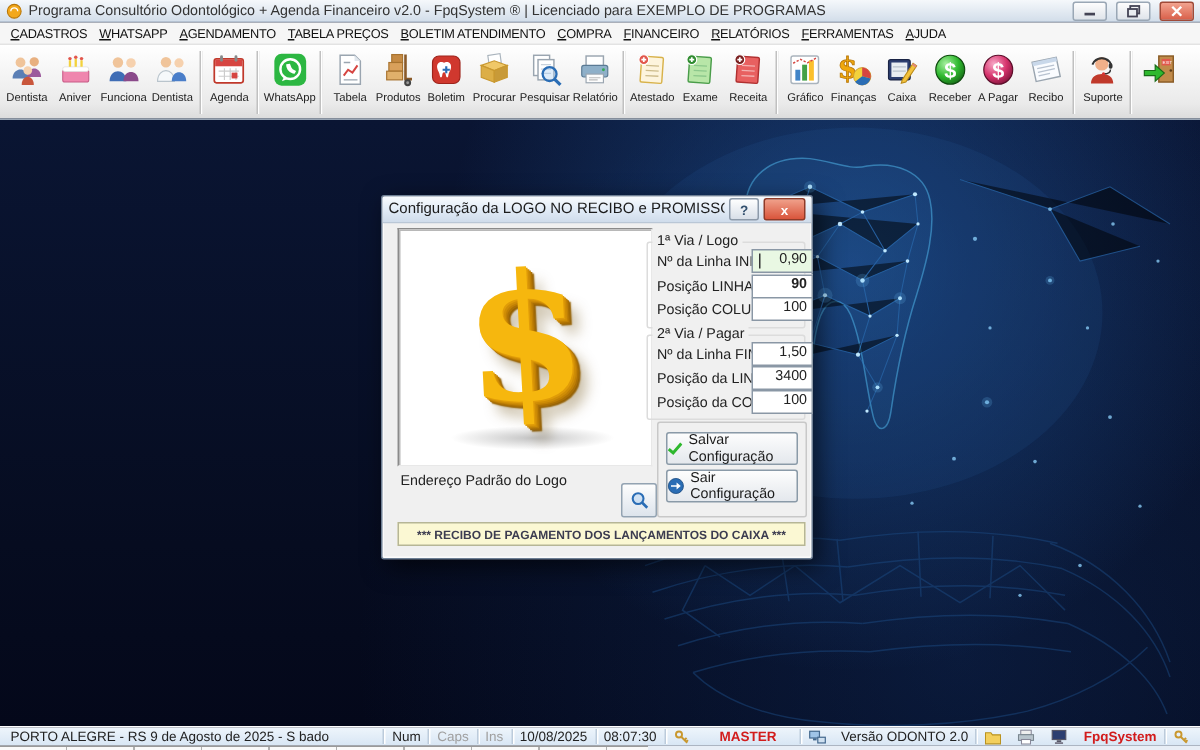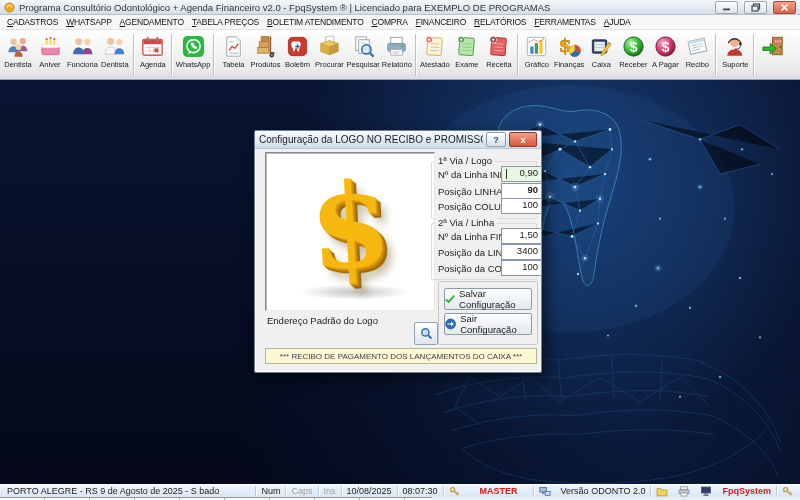--- a/index.html
+++ b/index.html
@@ -40,21 +40,21 @@
   .addr-label{position:absolute;left:12px;top:184px;}
   .addr-input{position:absolute;left:10px;top:195px;width:145px;height:15px;border:1px solid #7a8a99;background:#fff;display:flex;align-items:center;padding:0 3px;font-size:9.5px;color:#222;}
   .search-btn{position:absolute;left:159px;top:191px;width:22px;height:21px;border:1px solid #93a3b2;border-radius:2px;background:linear-gradient(#fdfdfd,#dde4ec);display:flex;align-items:center;justify-content:center;}
   .grpbox{position:absolute;border:1px solid #dcdcdc;border-radius:2px;}
   .grplabel{position:absolute;background:#f0f0f0;padding:0 3px;color:#222;white-space:nowrap;}
   .frow-label{position:absolute;left:183px;white-space:nowrap;color:#222;}
   .finput{position:absolute;left:246px;width:33px;height:14px;border:1px solid #8a97a5;background:#fff;display:flex;align-items:flex-start;justify-content:flex-end;padding:0 3px;font-size:9.5px;}
   .finput.green{background:#e9f8e3;}
   .caret{position:absolute;left:4px;top:2px;width:1px;height:10px;background:#333;}
   .btn{position:absolute;left:189px;width:86px;height:20px;border:1px solid #8a9aa8;border-radius:2px;background:linear-gradient(#fdfdfd,#e4e8ed);display:flex;align-items:center;justify-content:flex-end;gap:4px;font-size:9.5px;color:#1c1c1c;}
-  .strip{position:absolute;left:10px;top:217px;width:270px;height:14px;background:#fbf8d3;border:1px solid #b6b696;display:flex;align-items:center;justify-content:center;font-size:8px;font-weight:normal;color:#3c3c50;white-space:nowrap;}
+  .strip{position:absolute;left:10px;top:217px;width:270px;height:14px;background:#fbf8d3;border:1px solid #b6b696;display:flex;align-items:center;justify-content:center;font-size:8px;font-weight:bold;color:#3c3c50;white-space:nowrap;}
   
   .statusbar{height:12px;background:linear-gradient(#eef5fc,#d8e6f4);border-top:1px solid #fff;box-shadow:0 -1px 0 #7d93ab;display:flex;align-items:center;font-size:9px;color:#222;flex:0 0 auto;padding:0 2px;}
   .ssep{width:1px;align-self:stretch;background:#bccbdb;box-shadow:1px 0 0 #fff;margin:1px 0;}
   .scell{padding:0 5px;white-space:nowrap;display:flex;align-items:center;gap:3px;}
   .gray{color:#a0a0a0;}
   .red{color:#d21c1c;font-weight:bold;}
   .bottomstrip{height:3px;background:#e8eef6;flex:0 0 auto;position:relative;}
   .bottomstrip .cells{position:absolute;left:0;top:0;height:3px;width:432px;background:repeating-linear-gradient(90deg,#fafafa 0 44px,#b0b0b0 44px 45px);border-top:1px solid #9a9a9a;box-sizing:border-box;}
 </style>
 </head>
@@ -494,21 +494,21 @@
       <span class="frow-label" style="top:55px;">Posição LINHA</span>
       <div class="finput" style="top:52px;font-weight:bold;">
           <span>90</span>
         </div>
       <span class="frow-label" style="top:70px;">Posição COLUNA</span>
       <div class="finput" style="top:67px;">
           <span>100</span>
         </div>
 
       <div class="grpbox" style="left:176px;top:92px;width:104px;height:55px;"></div>
-      <span class="grplabel" style="left:180px;top:86px;">2ª Via / Linha</span>
+      <span class="grplabel" style="left:180px;top:86px;">2ª Via / Pagar</span>
       <span class="frow-label" style="top:100px;">Nº da Linha FINAL</span>
       <div class="finput" style="top:97px;">
           <span>1,50</span>
         </div>
       <span class="frow-label" style="top:116px;">Posição da LINHA</span>
       <div class="finput" style="top:113px;">
           <span>3400</span>
         </div>
       <span class="frow-label" style="top:132px;">Posição da COLUNA</span>
       <div class="finput" style="top:129px;">

